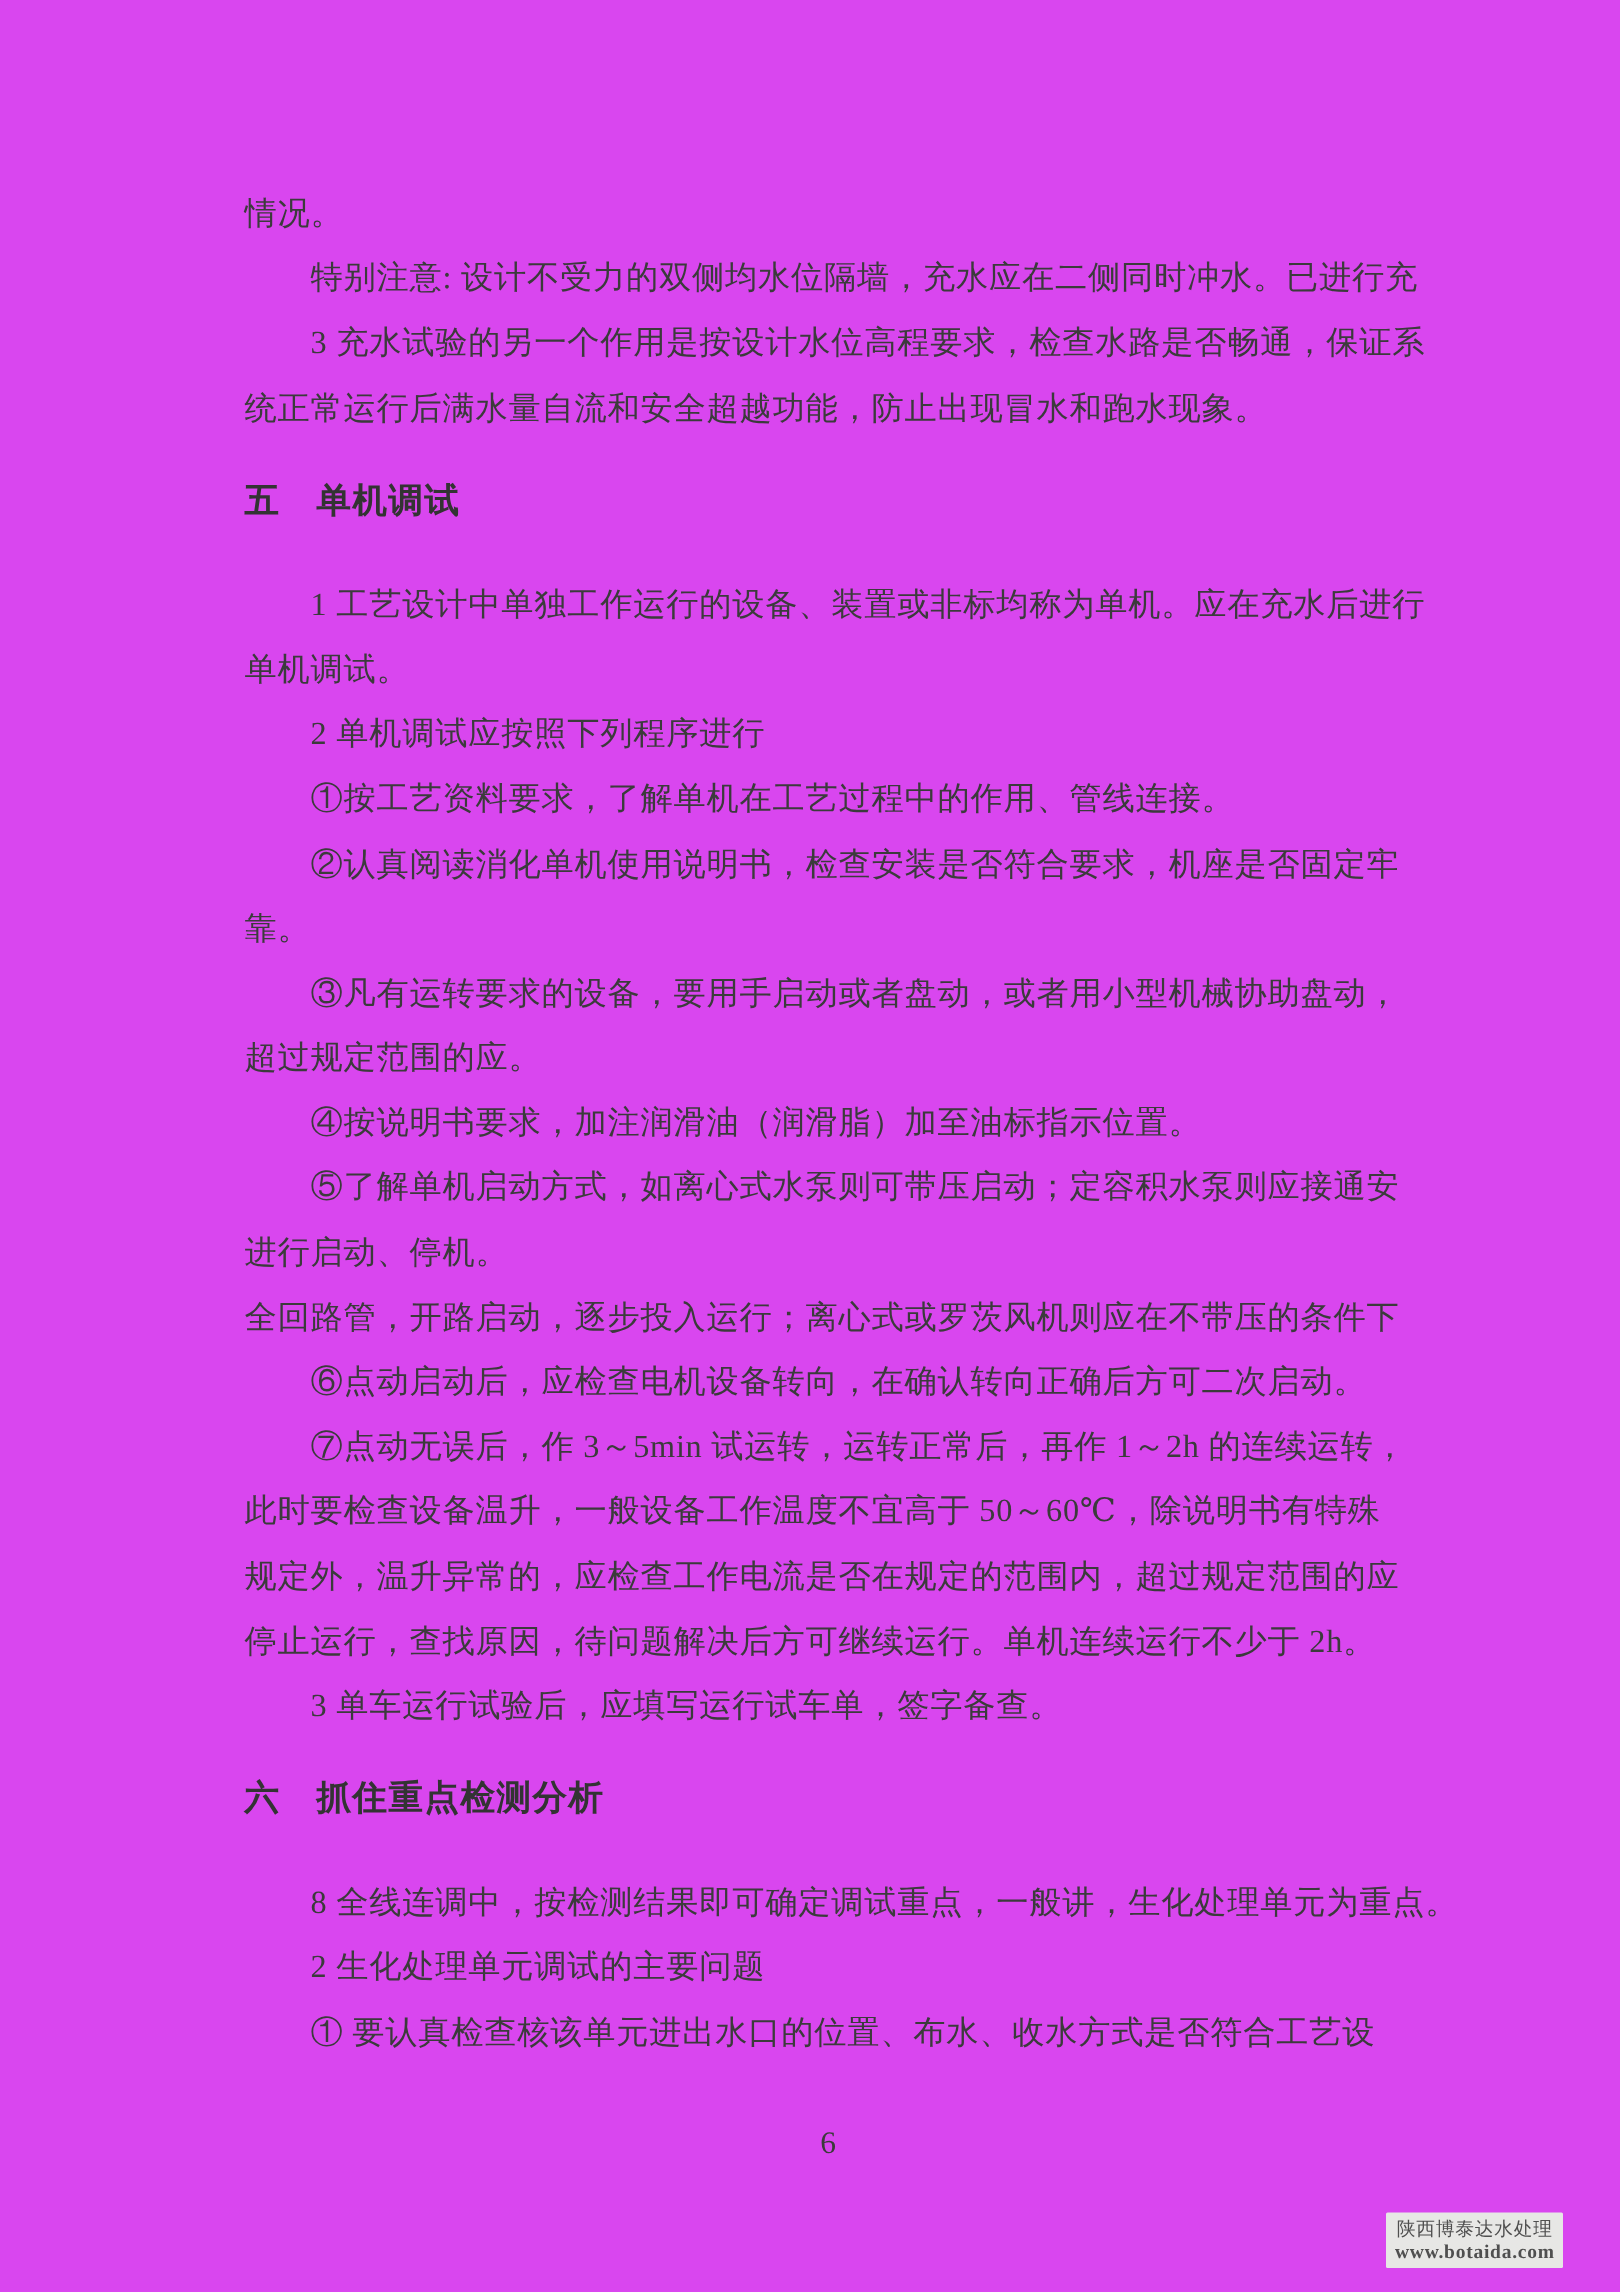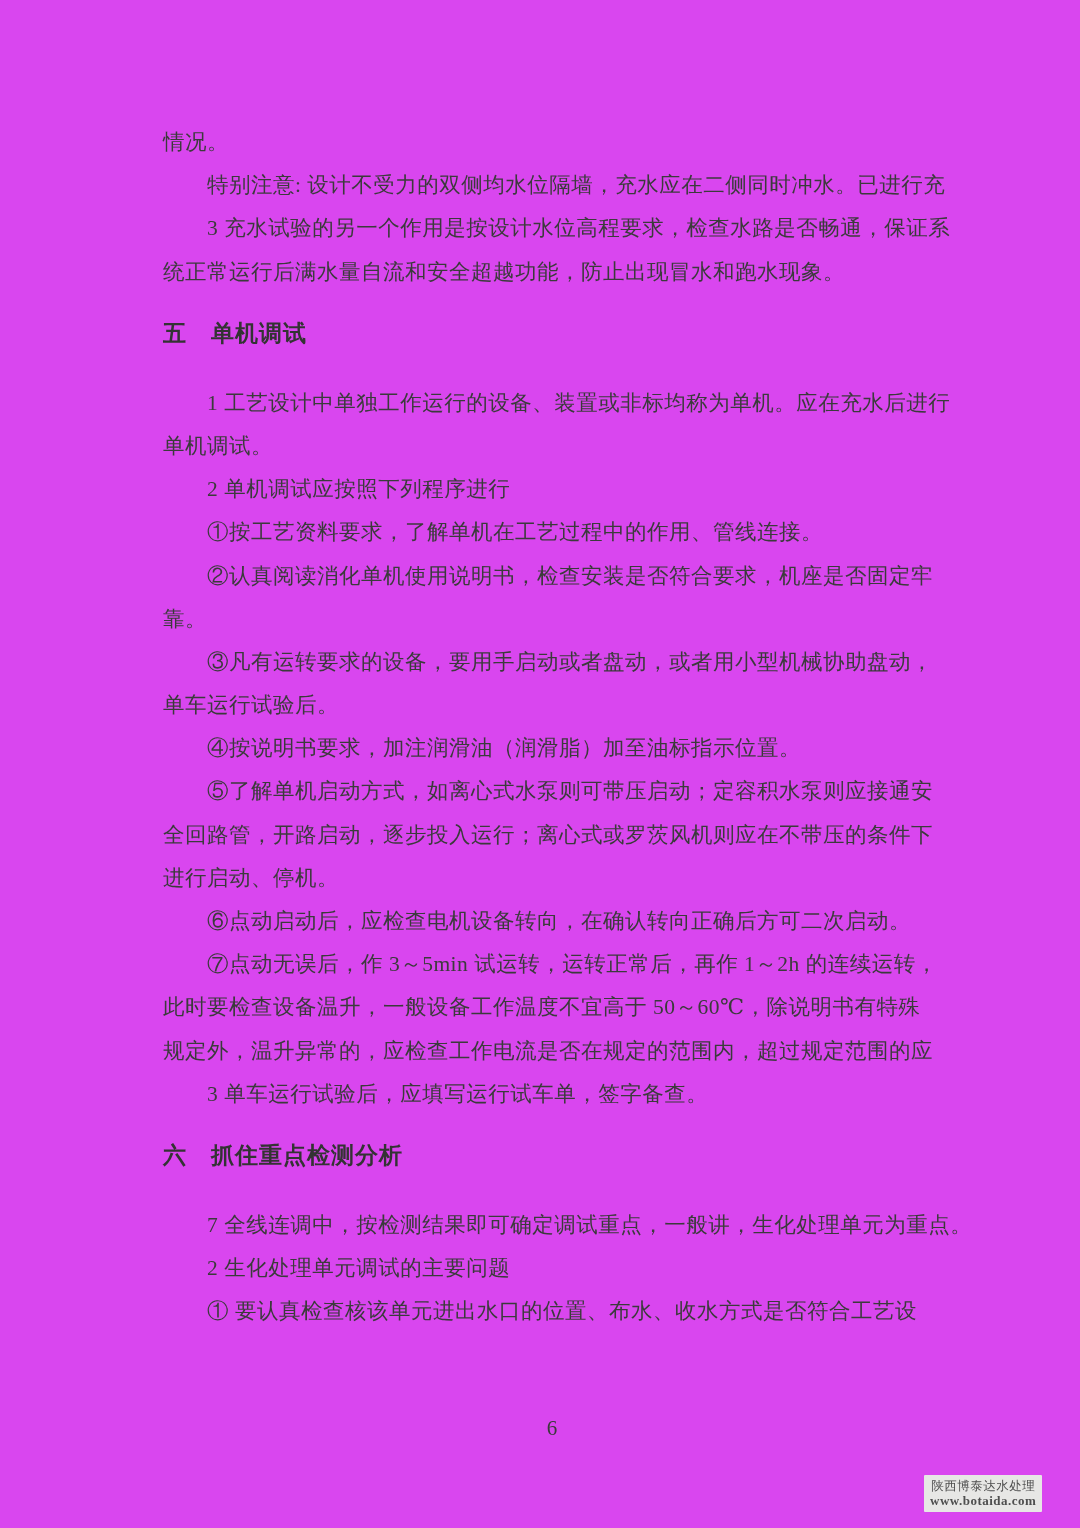--- a/index.html
+++ b/index.html
@@ -89,32 +89,33 @@
     <div class="line indent">3 充水试验的另一个作用是按设计水位高程要求，检查水路是否畅通，保证系</div>
     <div class="line">统正常运行后满水量自流和安全超越功能，防止出现冒水和跑水现象。</div>
     <div class="heading">五　单机调试</div>
     <div class="line indent">1 工艺设计中单独工作运行的设备、装置或非标均称为单机。应在充水后进行</div>
     <div class="line">单机调试。</div>
     <div class="line indent">2 单机调试应按照下列程序进行</div>
     <div class="line indent">①按工艺资料要求，了解单机在工艺过程中的作用、管线连接。</div>
     <div class="line indent">②认真阅读消化单机使用说明书，检查安装是否符合要求，机座是否固定牢</div>
     <div class="line">靠。</div>
     <div class="line indent">③凡有运转要求的设备，要用手启动或者盘动，或者用小型机械协助盘动，</div>
-    <div class="line">单车运行试验后。</div>
+    <div class="line">超过规定范围的应。</div>
     <div class="line indent">④按说明书要求，加注润滑油（润滑脂）加至油标指示位置。</div>
     <div class="line indent">⑤了解单机启动方式，如离心式水泵则可带压启动；定容积水泵则应接通安</div>
+    <div class="line">进行启动、停机。</div>
     <div class="line">全回路管，开路启动，逐步投入运行；离心式或罗茨风机则应在不带压的条件下</div>
-    <div class="line">进行启动、停机。</div>
     <div class="line indent">⑥点动启动后，应检查电机设备转向，在确认转向正确后方可二次启动。</div>
     <div class="line indent">⑦点动无误后，作 3～5min 试运转，运转正常后，再作 1～2h 的连续运转，</div>
     <div class="line">此时要检查设备温升，一般设备工作温度不宜高于 50～60℃，除说明书有特殊</div>
     <div class="line">规定外，温升异常的，应检查工作电流是否在规定的范围内，超过规定范围的应</div>
+    <div class="line">停止运行，查找原因，待问题解决后方可继续运行。单机连续运行不少于 2h。</div>
     <div class="line indent">3 单车运行试验后，应填写运行试车单，签字备查。</div>
     <div class="heading">六　抓住重点检测分析</div>
-    <div class="line indent">7 全线连调中，按检测结果即可确定调试重点，一般讲，生化处理单元为重点。</div>
+    <div class="line indent">8 全线连调中，按检测结果即可确定调试重点，一般讲，生化处理单元为重点。</div>
     <div class="line indent">2 生化处理单元调试的主要问题</div>
     <div class="line indent">① 要认真检查核该单元进出水口的位置、布水、收水方式是否符合工艺设</div>
   </div>
 
   <div class="footer-page">6</div>
 
   <div class="watermark">
     <div class="wm-cn">陕西博泰达水处理</div>
     <div class="wm-url">www.botaida.com</div>
   </div>

